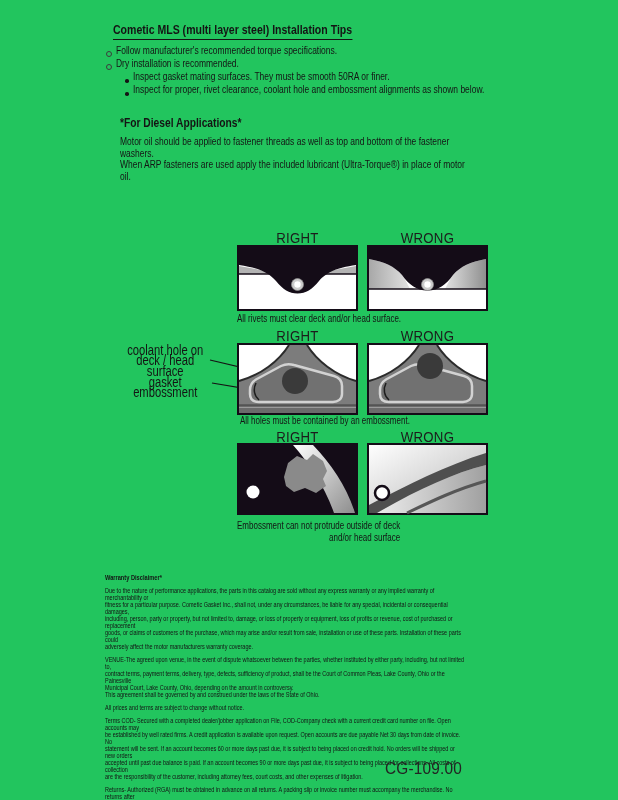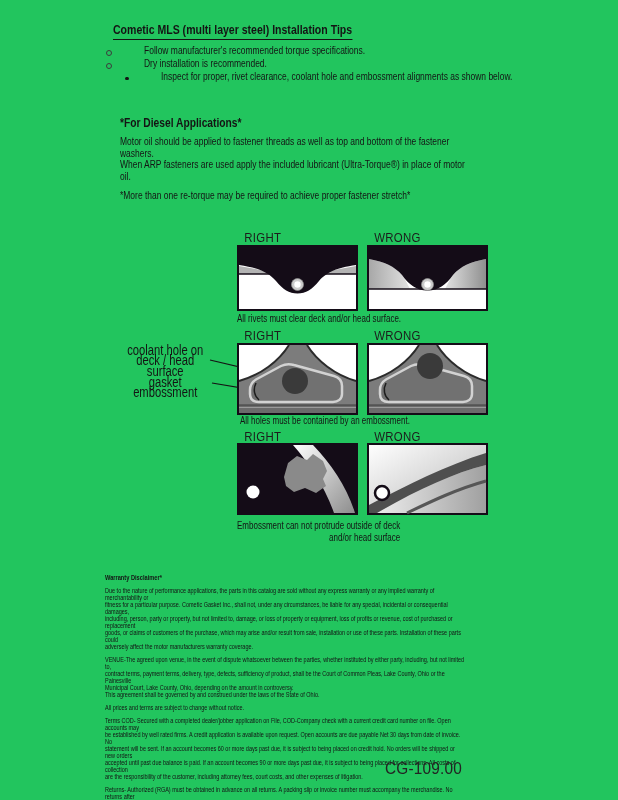--- a/index.html
+++ b/index.html
@@ -10,30 +10,30 @@
   .abs{position:absolute;}
   
   .tx{transform:scaleX(0.80);transform-origin:0 0;display:inline-block;white-space:pre-line;}
   .tx-r{transform:scaleX(0.80);transform-origin:100% 0;display:block;white-space:pre-line;}
   .tx-c{transform:scaleX(0.88);transform-origin:50% 0;display:block;}
 
   .doc-title{left:113px;top:22px;font-size:13.5px;font-weight:bold;}
   .doc-title .tx{transform:scaleX(0.78);border-bottom:1.6px solid #141414;padding-bottom:2px;}
 
   .tips{left:106px;top:44px;font-size:10.6px;line-height:13px;}
-  .tip-row{display:flex;align-items:center;height:13px;gap:28px;}
+  .tip-row{display:flex;align-items:flex-end;height:13px;}
   .tip-row.sub{margin-left:19px;}
   .b-open{width:4px;height:4px;border:1px solid #3c3c3c;border-radius:50%;margin:4px 4px 0 0;flex:none;}
   .b-fill{width:3.6px;height:3.6px;background:#141414;border-radius:50%;margin:4.4px 4px 0 0;flex:none;}
 
   .diesel{left:112px;top:117px;width:440px;font-size:10.6px;line-height:11.7px;margin-left:8px;}
   .diesel h2{font-size:12.5px;line-height:13px;font-weight:bold;margin:0 0 6px 0;}
   .diesel p{margin:0 0 7px 0;}
 
-  .figlabel{width:121px;font-size:13px;line-height:13px;letter-spacing:.3px;color:#1c1c1c;}
+  .figlabel{width:121px;text-align:center;font-size:15px;line-height:13px;letter-spacing:.3px;color:#1c1c1c;}
   .caption{font-size:10px;line-height:11.5px;text-align:right;}
 
   .callout{width:112px;left:98px;text-align:center;font-size:14px;line-height:10.4px;}
 
   .legal{left:105px;top:574px;width:420px;font-size:6.4px;line-height:7px;}
   .legal .tx{transform:scaleX(0.86);}
   .legal h3{font-size:6.6px;line-height:7px;margin:0 0 6px 0;font-weight:bold;}
   .legal p{margin:0 0 6px 0;}
 
   .footer-code{left:385px;top:760px;font-size:16px;letter-spacing:.2px;color:#232323;}
@@ -52,29 +52,32 @@
     <div class="tip-row">
       <span class="b-open"></span>
       <span class="tx">Follow manufacturer's recommended torque specifications.</span>
     </div>
     <div class="tip-row">
       <span class="b-open"></span>
       <span class="tx">Dry installation is recommended.</span>
     </div>
     <div class="tip-row sub">
       <span class="b-fill"></span>
+      <span class="tx">Inspect gasket mating surfaces.  They must be smooth 50RA or finer.</span>
+    </div>
+    <div class="tip-row sub">
+      <span class="b-fill"></span>
       <span class="tx">Inspect for proper, rivet clearance, coolant hole and embossment alignments as shown below.</span>
     </div>
   </div>
 
   <div class="abs diesel">
     <h2><span class="tx" style="transform:scaleX(0.82)">*For Diesel Applications*</span></h2>
     <p><span class="tx">Motor oil should be applied to fastener threads as well as top and bottom of the fastener washers.
 When ARP fasteners are used apply the included lubricant (Ultra-Torque®) in place of motor oil.</span></p>
-    <p><span class="tx">*More than one re-torque may be required to achieve proper fastener stretch*</span></p>
   </div>
 
   <div class="abs figlabel" style="left:237px;top:231px;">
     <span class="tx-c">RIGHT</span>
     </div>
   <div class="abs figlabel" style="left:367px;top:231px;">
     <span class="tx-c">WRONG</span>
     </div>
 
   <div class="abs" style="left:237px;top:245px;">

